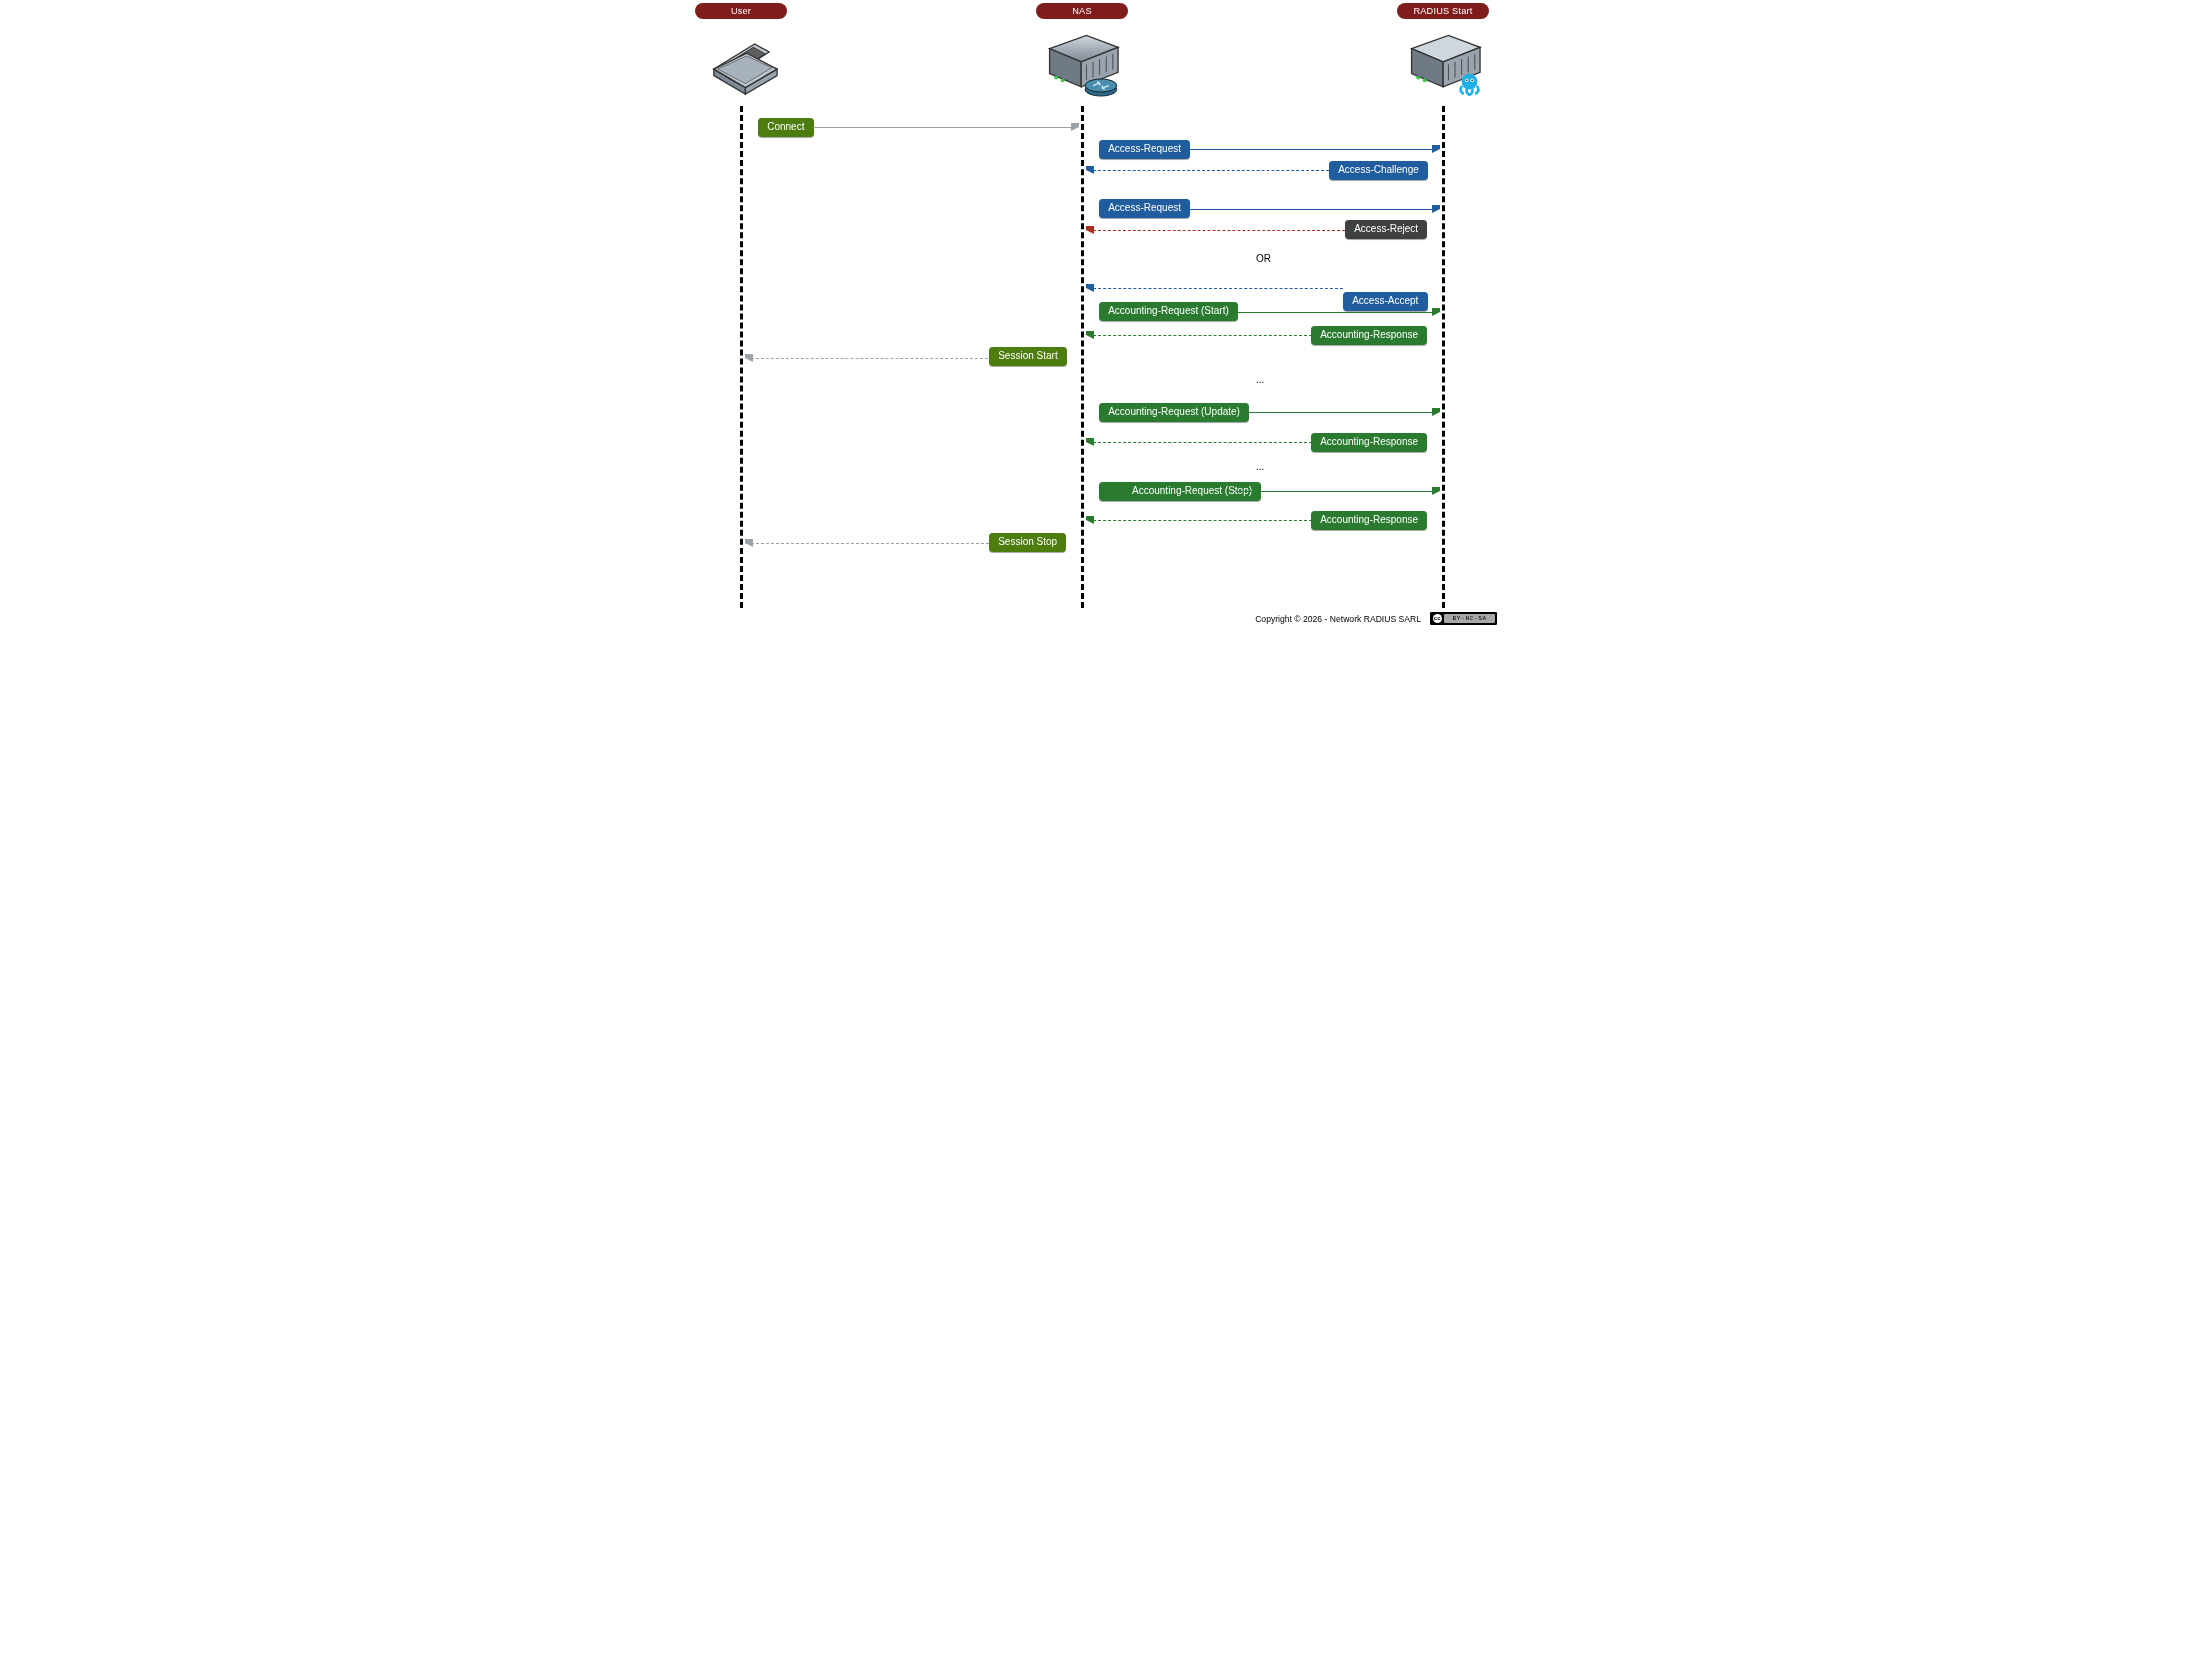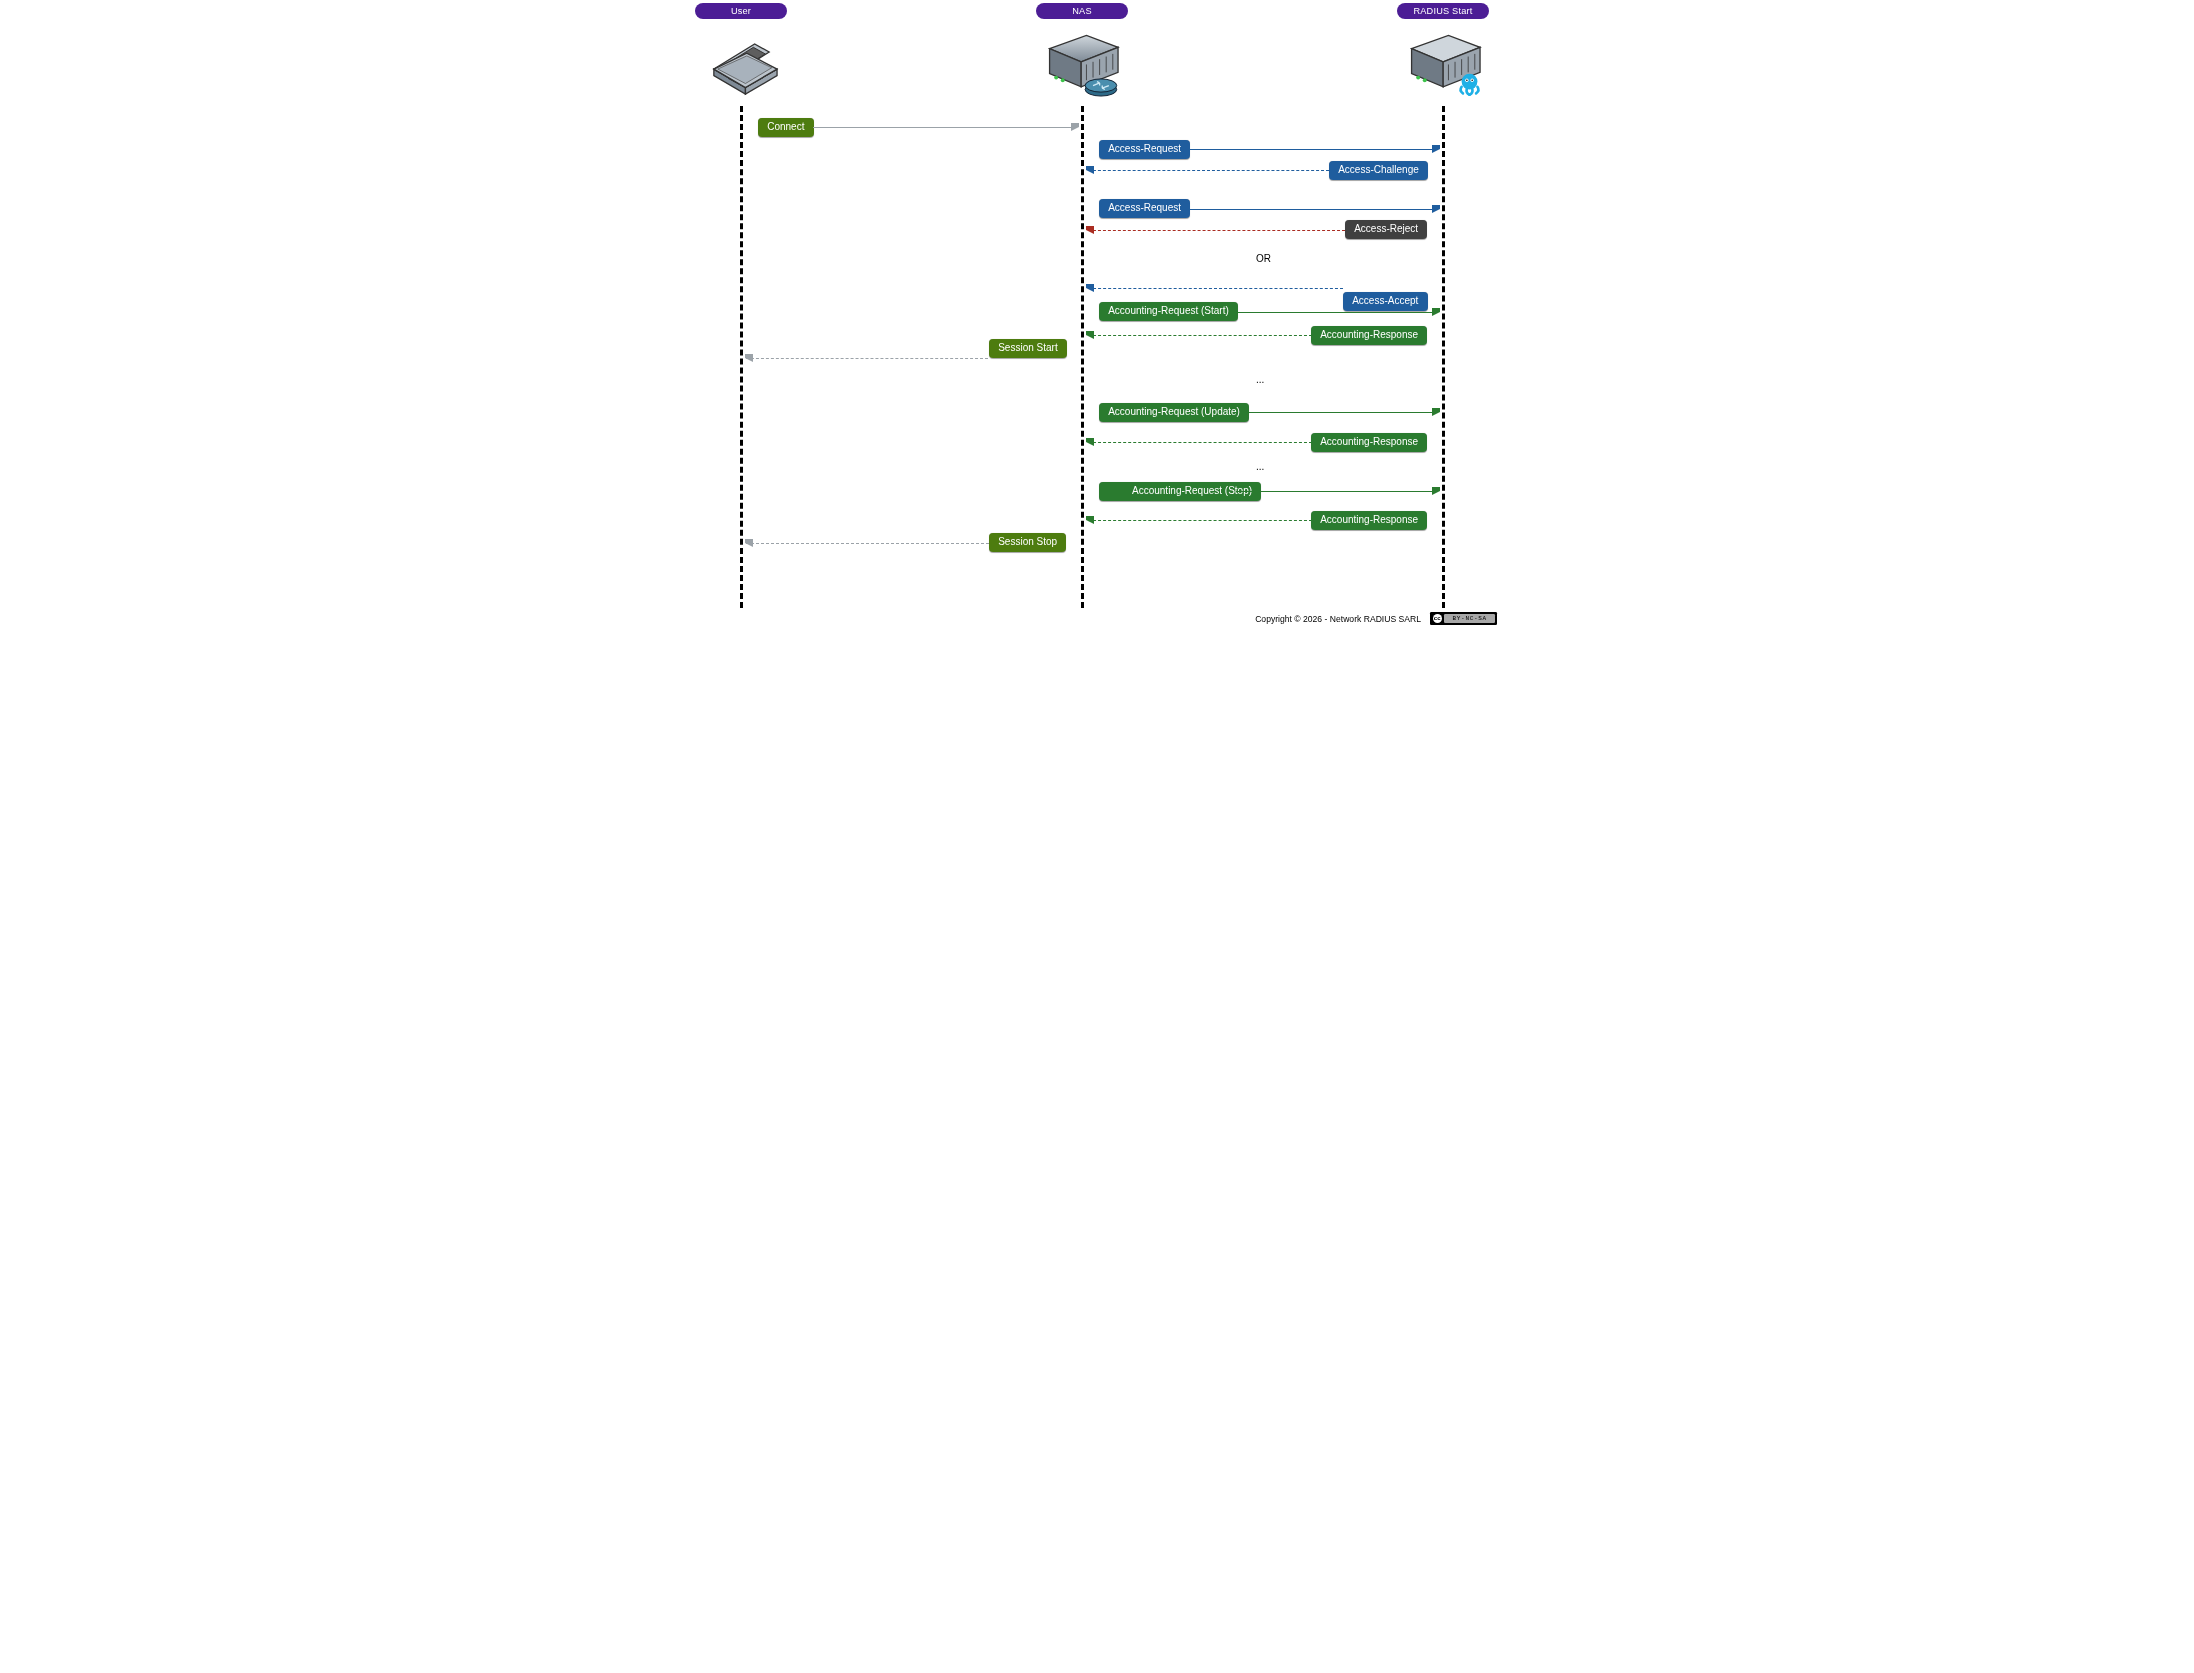--- a/index.html
+++ b/index.html
@@ -15,21 +15,21 @@
     margin: 0 auto;
     background: #ffffff;
   }
 
   
   .header-pill {
     position: absolute;
     top: 2.6px;
     height: 16px;
     border-radius: 8px;
-    background: #4c1d95;
+    background: #7f1d1d;
     color: #fff;
     font-size: 9.2px;
     text-align: center;
     line-height: 16px;
     letter-spacing: 0.2px;
     font-weight: 400;
     box-sizing: border-box;
   }
   #hdr-user   { left: 10px;  width: 92px; }
   #hdr-nas    { left: 351px; width: 92px; }
@@ -248,21 +248,21 @@
       <div class="ortext" style="top: 253px; left: 571px;">OR</div>
       <div class="pill c-blue" style="top: 292px; left: 658px;">Access-Accept</div>
       <div class="arrow dashed col-blue" style="top: 288px; left: 403px; width: 255px;"></div>
       <div class="head left col-blue" style="top: 284px; left: 401px;"></div>
       <div class="pill c-green" style="top: 302px; left: 414px;">Accounting-Request (Start)</div>
       <div class="arrow solid col-green" style="top: 312px; left: 552px; width: 201px;"></div>
       <div class="head right col-green" style="top: 308px; left: 747px;"></div>
       <div class="pill c-green" style="top: 326px; left: 626px;">Accounting-Response</div>
       <div class="arrow dashed col-green" style="top: 335px; left: 403px; width: 224px;"></div>
       <div class="head left col-green" style="top: 331px; left: 401px;"></div>
-      <div class="pill c-gray" style="top: 339px; left: 304px;">Session Start</div>
+      <div class="pill c-gray" style="top: 347px; left: 304px;">Session Start</div>
       <div class="arrow dashed col-gray" style="top: 358px; left: 61px; width: 242px;"></div>
       <div class="head left col-gray" style="top: 354px; left: 60px;"></div>
       <div class="dots" style="top: 374px; left: 571px;">...</div>
       <div class="pill c-green" style="top: 403px; left: 414px;">Accounting-Request (Update)</div>
       <div class="arrow solid col-green" style="top: 412px; left: 563px; width: 190px;"></div>
       <div class="head right col-green" style="top: 408px; left: 747px;"></div>
       <div class="pill c-green" style="top: 433px; left: 626px;">Accounting-Response</div>
       <div class="arrow dashed col-green" style="top: 442px; left: 403px; width: 224px;"></div>
       <div class="head left col-green" style="top: 438px; left: 401px;"></div>
       <div class="dots" style="top: 461px; left: 571px;">...</div>

